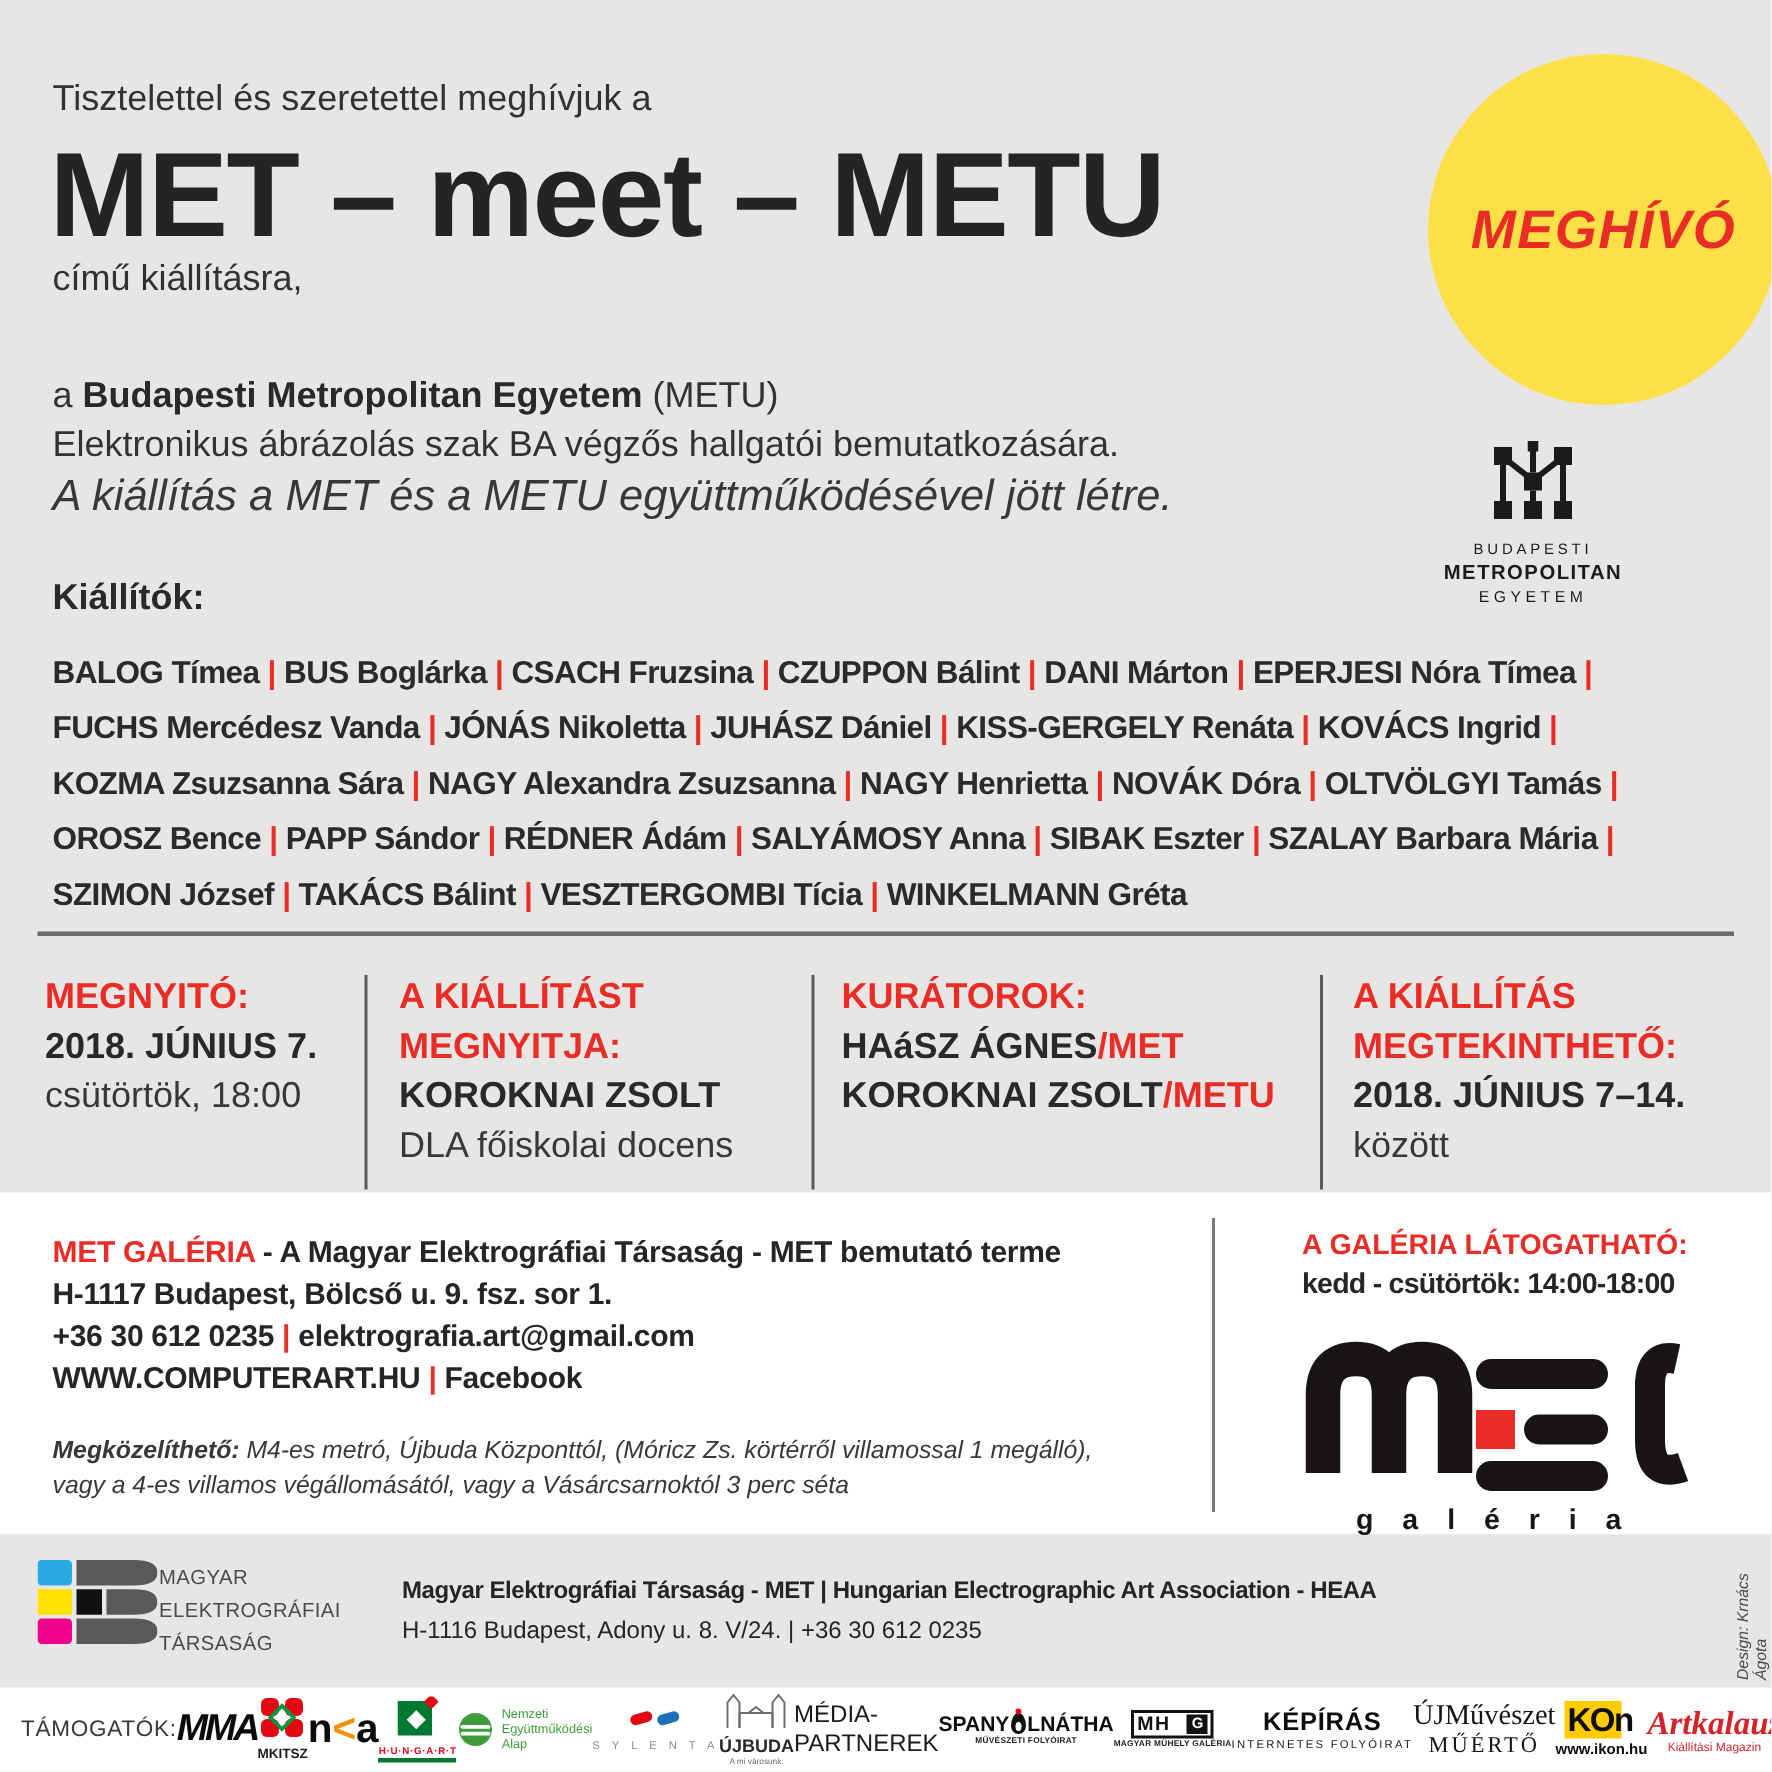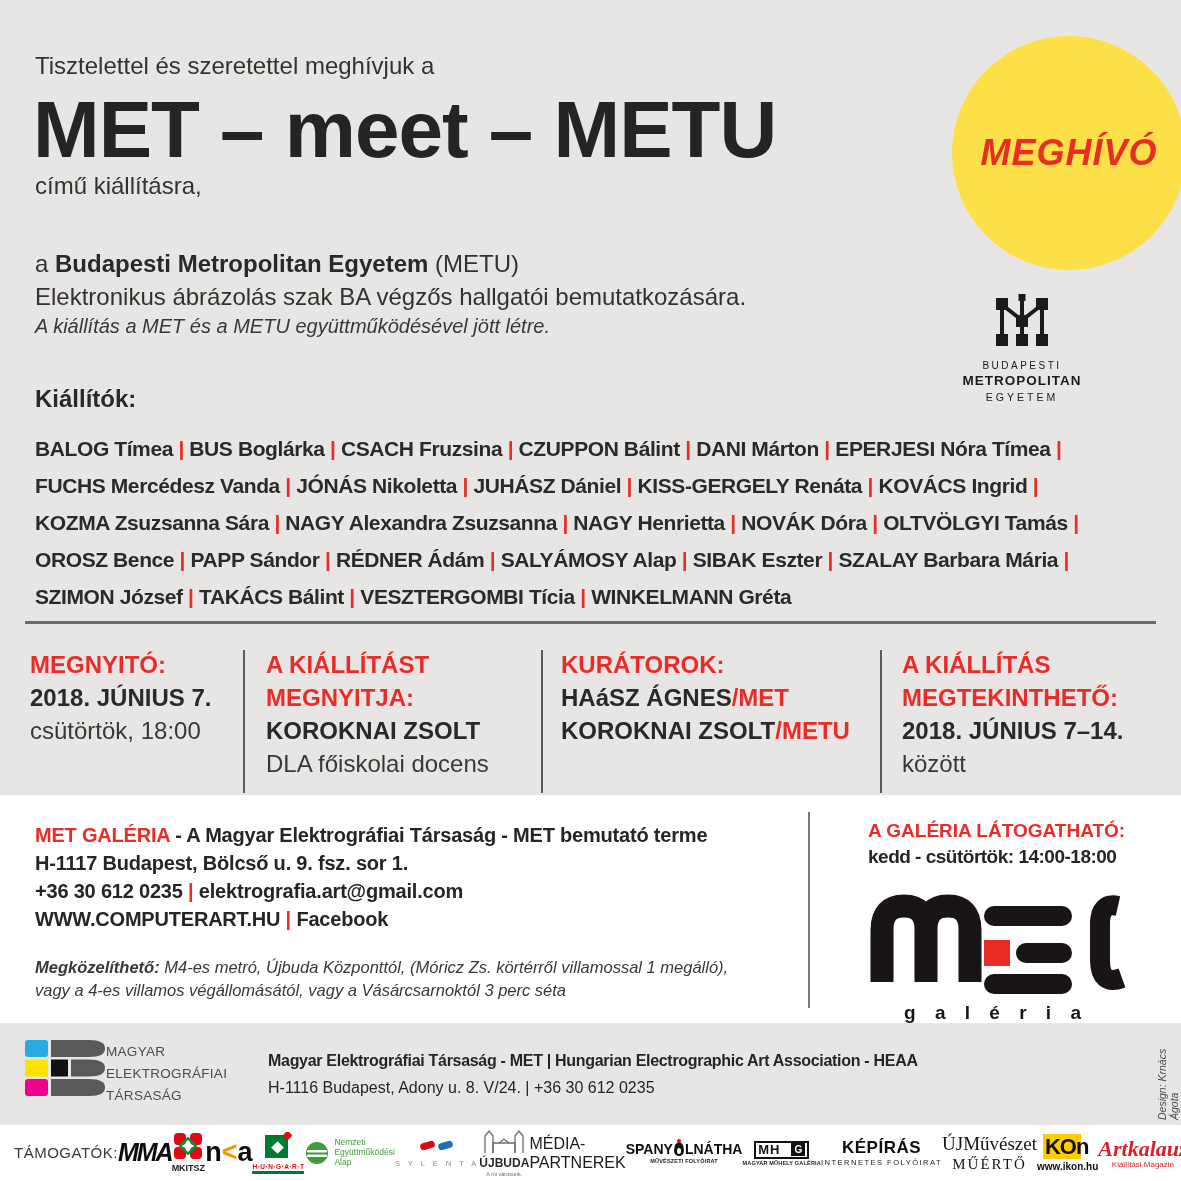--- a/index.html
+++ b/index.html
@@ -12,21 +12,21 @@
   .intro{left:35px;top:52px;font-size:24px;color:#343230;}
   .title{left:33px;top:84px;font-size:80px;font-weight:800;color:#262423;letter-spacing:-1px;}
   .subtitle{left:35px;top:172px;font-size:24px;color:#343230;}
 
   .badge{left:952px;top:36px;width:234px;height:234px;border-radius:50%;background:#fde047;
          display:flex;align-items:center;justify-content:center;}
   .badge span{color:var(--red);font-style:italic;font-weight:800;font-size:36px;letter-spacing:1px;}
 
   .about{left:35px;top:247px;font-size:24px;color:#343230;line-height:33px;}
   .about .b{font-weight:bold;color:#2b2928;}
-  .about-note{left:35px;top:315px;font-size:20px;font-style:italic;color:#3a3836;}
+  .about-note{left:35px;top:315px;font-size:29px;font-style:italic;color:#3a3836;}
 
   .metu-logo{left:958px;top:294px;width:128px;text-align:center;color:#1d1b1a;}
   .metu-l1{font-size:10px;letter-spacing:2.5px;margin-top:7px;}
   .metu-l2{font-size:13.5px;font-weight:bold;letter-spacing:1px;margin-top:2px;}
   .metu-l3{font-size:10.5px;letter-spacing:3px;margin-top:3px;}
 
   .exh-heading{left:35px;top:385px;font-size:24px;font-weight:bold;}
   .names{left:35px;top:430px;font-size:21px;font-weight:bold;letter-spacing:-0.4px;color:#2b2a29;}
   .names-line{line-height:37px;white-space:nowrap;}
   .sep{color:var(--red);}
@@ -145,21 +145,21 @@
     <div class="metu-l1">BUDAPESTI</div>
     <div class="metu-l2">METROPOLITAN</div>
     <div class="metu-l3">EGYETEM</div>
   </div>
 
   <div class="abs exh-heading nw">Kiállítók:</div>
   <div class="abs names">
       <div class="names-line"><span>BALOG Tímea</span><span class="sep"> | </span><span>BUS Boglárka</span><span class="sep"> | </span><span>CSACH Fruzsina</span><span class="sep"> | </span><span>CZUPPON Bálint</span><span class="sep"> | </span><span>DANI Márton</span><span class="sep"> | </span><span>EPERJESI Nóra Tímea</span><span class="sep"> |</span></div>
       <div class="names-line"><span>FUCHS Mercédesz Vanda</span><span class="sep"> | </span><span>JÓNÁS Nikoletta</span><span class="sep"> | </span><span>JUHÁSZ Dániel</span><span class="sep"> | </span><span>KISS-GERGELY Renáta</span><span class="sep"> | </span><span>KOVÁCS Ingrid</span><span class="sep"> |</span></div>
       <div class="names-line"><span>KOZMA Zsuzsanna Sára</span><span class="sep"> | </span><span>NAGY Alexandra Zsuzsanna</span><span class="sep"> | </span><span>NAGY Henrietta</span><span class="sep"> | </span><span>NOVÁK Dóra</span><span class="sep"> | </span><span>OLTVÖLGYI Tamás</span><span class="sep"> |</span></div>
-      <div class="names-line"><span>OROSZ Bence</span><span class="sep"> | </span><span>PAPP Sándor</span><span class="sep"> | </span><span>RÉDNER Ádám</span><span class="sep"> | </span><span>SALYÁMOSY Alap</span><span class="sep"> | </span><span>SIBAK Eszter</span><span class="sep"> | </span><span>SZALAY Barbara Mária</span><span class="sep"> |</span></div>
+      <div class="names-line"><span>OROSZ Bence</span><span class="sep"> | </span><span>PAPP Sándor</span><span class="sep"> | </span><span>RÉDNER Ádám</span><span class="sep"> | </span><span>SALYÁMOSY Anna</span><span class="sep"> | </span><span>SIBAK Eszter</span><span class="sep"> | </span><span>SZALAY Barbara Mária</span><span class="sep"> |</span></div>
       <div class="names-line"><span>SZIMON József</span><span class="sep"> | </span><span>TAKÁCS Bálint</span><span class="sep"> | </span><span>VESZTERGOMBI Tícia</span><span class="sep"> | </span><span>WINKELMANN Gréta</span></div>
     </div>
 
   <div class="abs rule"></div>
 
   <div class="col" style="left:30px">
     <div class="lbl">MEGNYITÓ:</div>
     <div class="val">2018. JÚNIUS 7.</div>
     <div class="plain">csütörtök, 18:00</div>
   </div>

